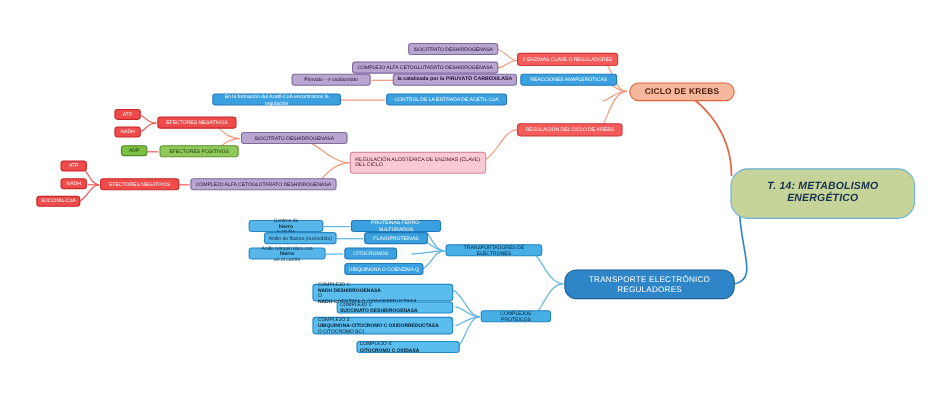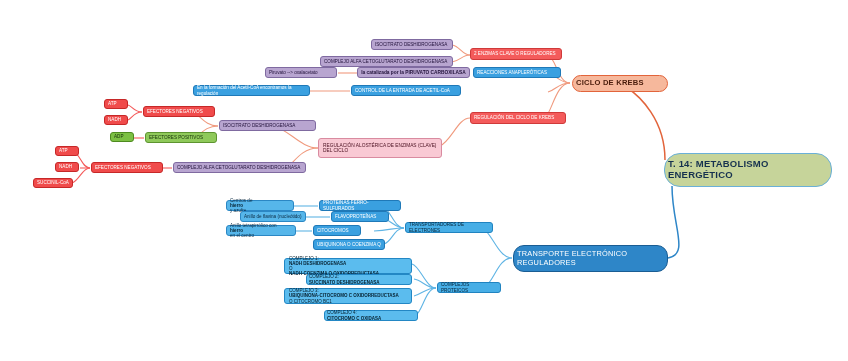--- a/index.html
+++ b/index.html
@@ -7,21 +7,21 @@
     width:848px;height:361px;overflow:hidden;background:#ffffff;
     font-family:"Liberation Sans", sans-serif;
     -webkit-font-smoothing:antialiased;
   }
   #canvas{position:relative;width:848px;height:361px;}
   #edges{position:absolute;left:0;top:0;width:848px;height:361px;}
 
   .node{
     position:absolute;box-sizing:border-box;
     display:flex;align-items:center;justify-content:center;
-    text-align:left;border-radius:3px;border:1px solid #999;
+    text-align:center;border-radius:3px;border:1px solid #999;
     line-height:1.12;padding:1px 3px;z-index:5;
     white-space:normal;
   }
   .node span{display:block;width:100%;}
 
   
   .n-central{
     background:#c6d49a;border:1.4px solid #6ab0d8;border-radius:16px;
     color:#16324f;font-weight:bold;font-size:9.5px;letter-spacing:.2px;
   }
@@ -126,21 +126,21 @@
       <path d="M330,217 L306,217" stroke="#5fb4e4"></path>
       <path d="M312,231 L296,231" stroke="#5fb4e4"></path>
 
       <path d="M436,288 C426,288 420,266 412,264" stroke="#5fb4e4"></path>
       <path d="M436,288 C426,288 422,280 414,279" stroke="#5fb4e4"></path>
       <path d="M436,288 C426,288 422,294 414,296" stroke="#5fb4e4"></path>
       <path d="M436,288 C426,288 422,312 416,315" stroke="#5fb4e4"></path>
     </g>
   </svg>
 
-  <div class="node n-central" style="left:664px;top:153px;width:168px;height:34px;">
+  <div class="node n-central" style="left:664px;top:153px;width:168px;height:46px;font-style:italic;">
     <span>T. 14: METABOLISMO ENERGÉTICO</span>
   </div>
 
   <div class="node n-krebs" style="left:572px;top:75px;width:96px;height:17px;">
     <span>CICLO DE KREBS</span>
   </div>
 
   <div class="node n-redsoft" style="left:470px;top:48px;width:92px;height:12px;">
     <span>2 ENZIMAS CLAVE O REGULADORES</span>
   </div>

